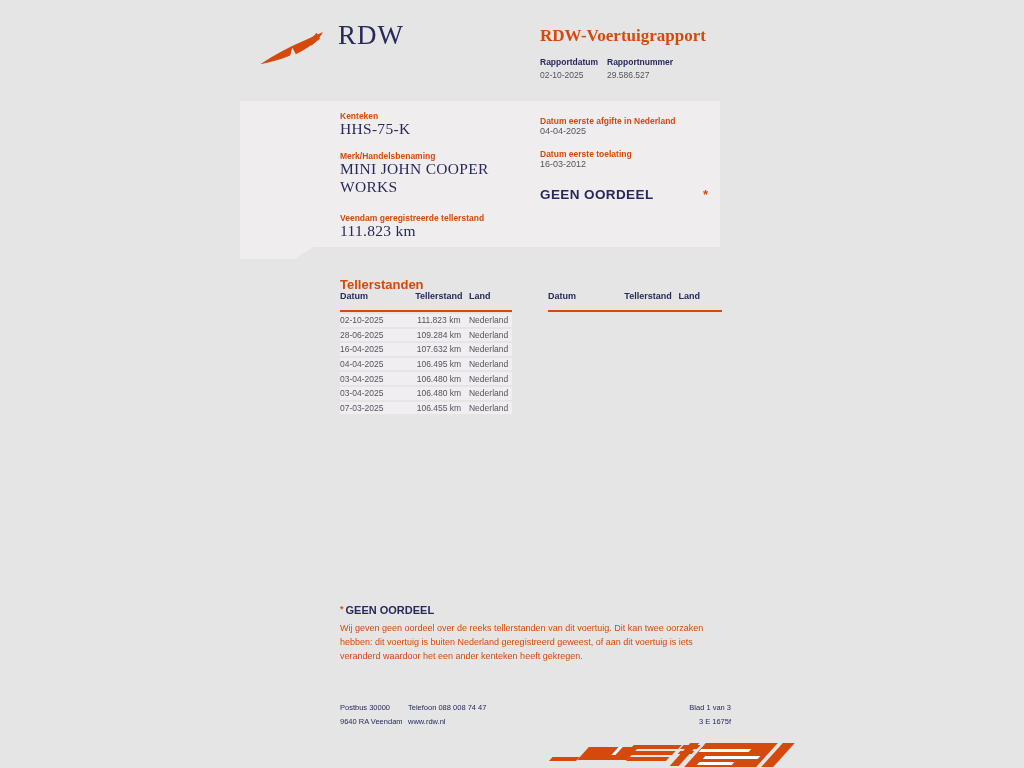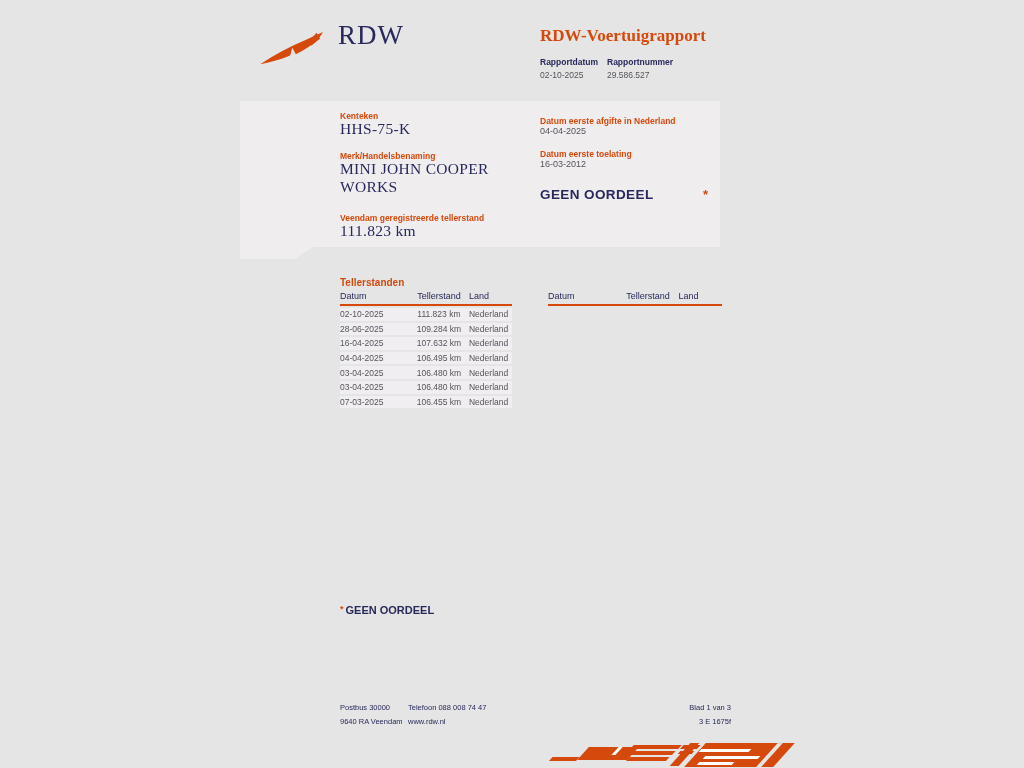--- a/index.html
+++ b/index.html
@@ -38,26 +38,26 @@
   .p-teller-l{position:absolute;left:100px;top:112px}
   .p-teller-v{position:absolute;left:100px;top:121px}
   .p-afgifte-l{position:absolute;left:300px;top:15px}
   .p-afgifte-v{position:absolute;left:300px;top:25px;font-size:9px;color:var(--txtgray)}
   .p-toelating-l{position:absolute;left:300px;top:48px}
   .p-toelating-v{position:absolute;left:300px;top:58px;font-size:9px;color:var(--txtgray)}
   .p-verdict{position:absolute;left:300px;top:86px;font-size:13.5px;font-weight:bold;color:var(--navy);letter-spacing:.4px}
   .p-verdict-star{position:absolute;left:463px;top:86px;font-size:13px;font-weight:bold;color:var(--orange)}
 
   
-  .section-title{position:absolute;left:340px;top:277px;font-size:10px;font-weight:bold;color:var(--orange)}
+  .section-title{position:absolute;left:340px;top:277px;font-size:13px;font-weight:bold;color:var(--orange)}
   .otable{position:absolute;top:291px}
   .otable.left{left:340px;width:172px}
   .otable.right{left:548px;width:174px}
-  .t-head{display:flex;font-size:9px;font-weight:normal;color:var(--navy);
-          padding-bottom:3px;border-bottom:2px solid var(--orange)}
+  .t-head{display:flex;font-size:9px;font-weight:bold;color:var(--navy);
+          padding-bottom:9px;border-bottom:2px solid var(--orange)}
   .t-body{margin-top:2px}
   .t-row{display:flex;align-items:center;background:var(--row);height:12.6px;margin-bottom:2px;
          font-size:8.5px;color:var(--txtgray)}
   .c0{width:40%;text-align:left}
   .c1{width:35%;text-align:center}
   .c2{width:25%;text-align:left}
 
   
   .footnote-title{position:absolute;left:340px;top:604px;font-size:11px;font-weight:bold;color:var(--navy)}
   .footnote-title .star{color:var(--orange);font-size:9px;vertical-align:2px;margin-right:2px}
@@ -184,20 +184,21 @@
       <div class="c0">Datum</div>
       <div class="c1">Tellerstand</div>
       <div class="c2">Land</div>
     </div>
     <div class="t-body"></div>
   </div>
 
   <div class="footnote-title">
     <span class="star">*</span><span>GEEN OORDEEL</span>
   </div>
+  <div class="footnote-body">Wij geven geen oordeel over de reeks tellerstanden van dit voertuig. Dit kan twee oorzaken hebben: dit voertuig is buiten Nederland geregistreerd geweest, of aan dit voertuig is iets veranderd waardoor het een ander kenteken heeft gekregen.</div>
 
   <div class="footer f1">
     <div>Postbus 30000</div>
     <div>9640 RA Veendam</div>
   </div>
   <div class="footer f2">
     <div>Telefoon 088 008 74 47</div>
     <div><a href="#">www.rdw.nl</a></div>
   </div>
   <div class="footer f3">

